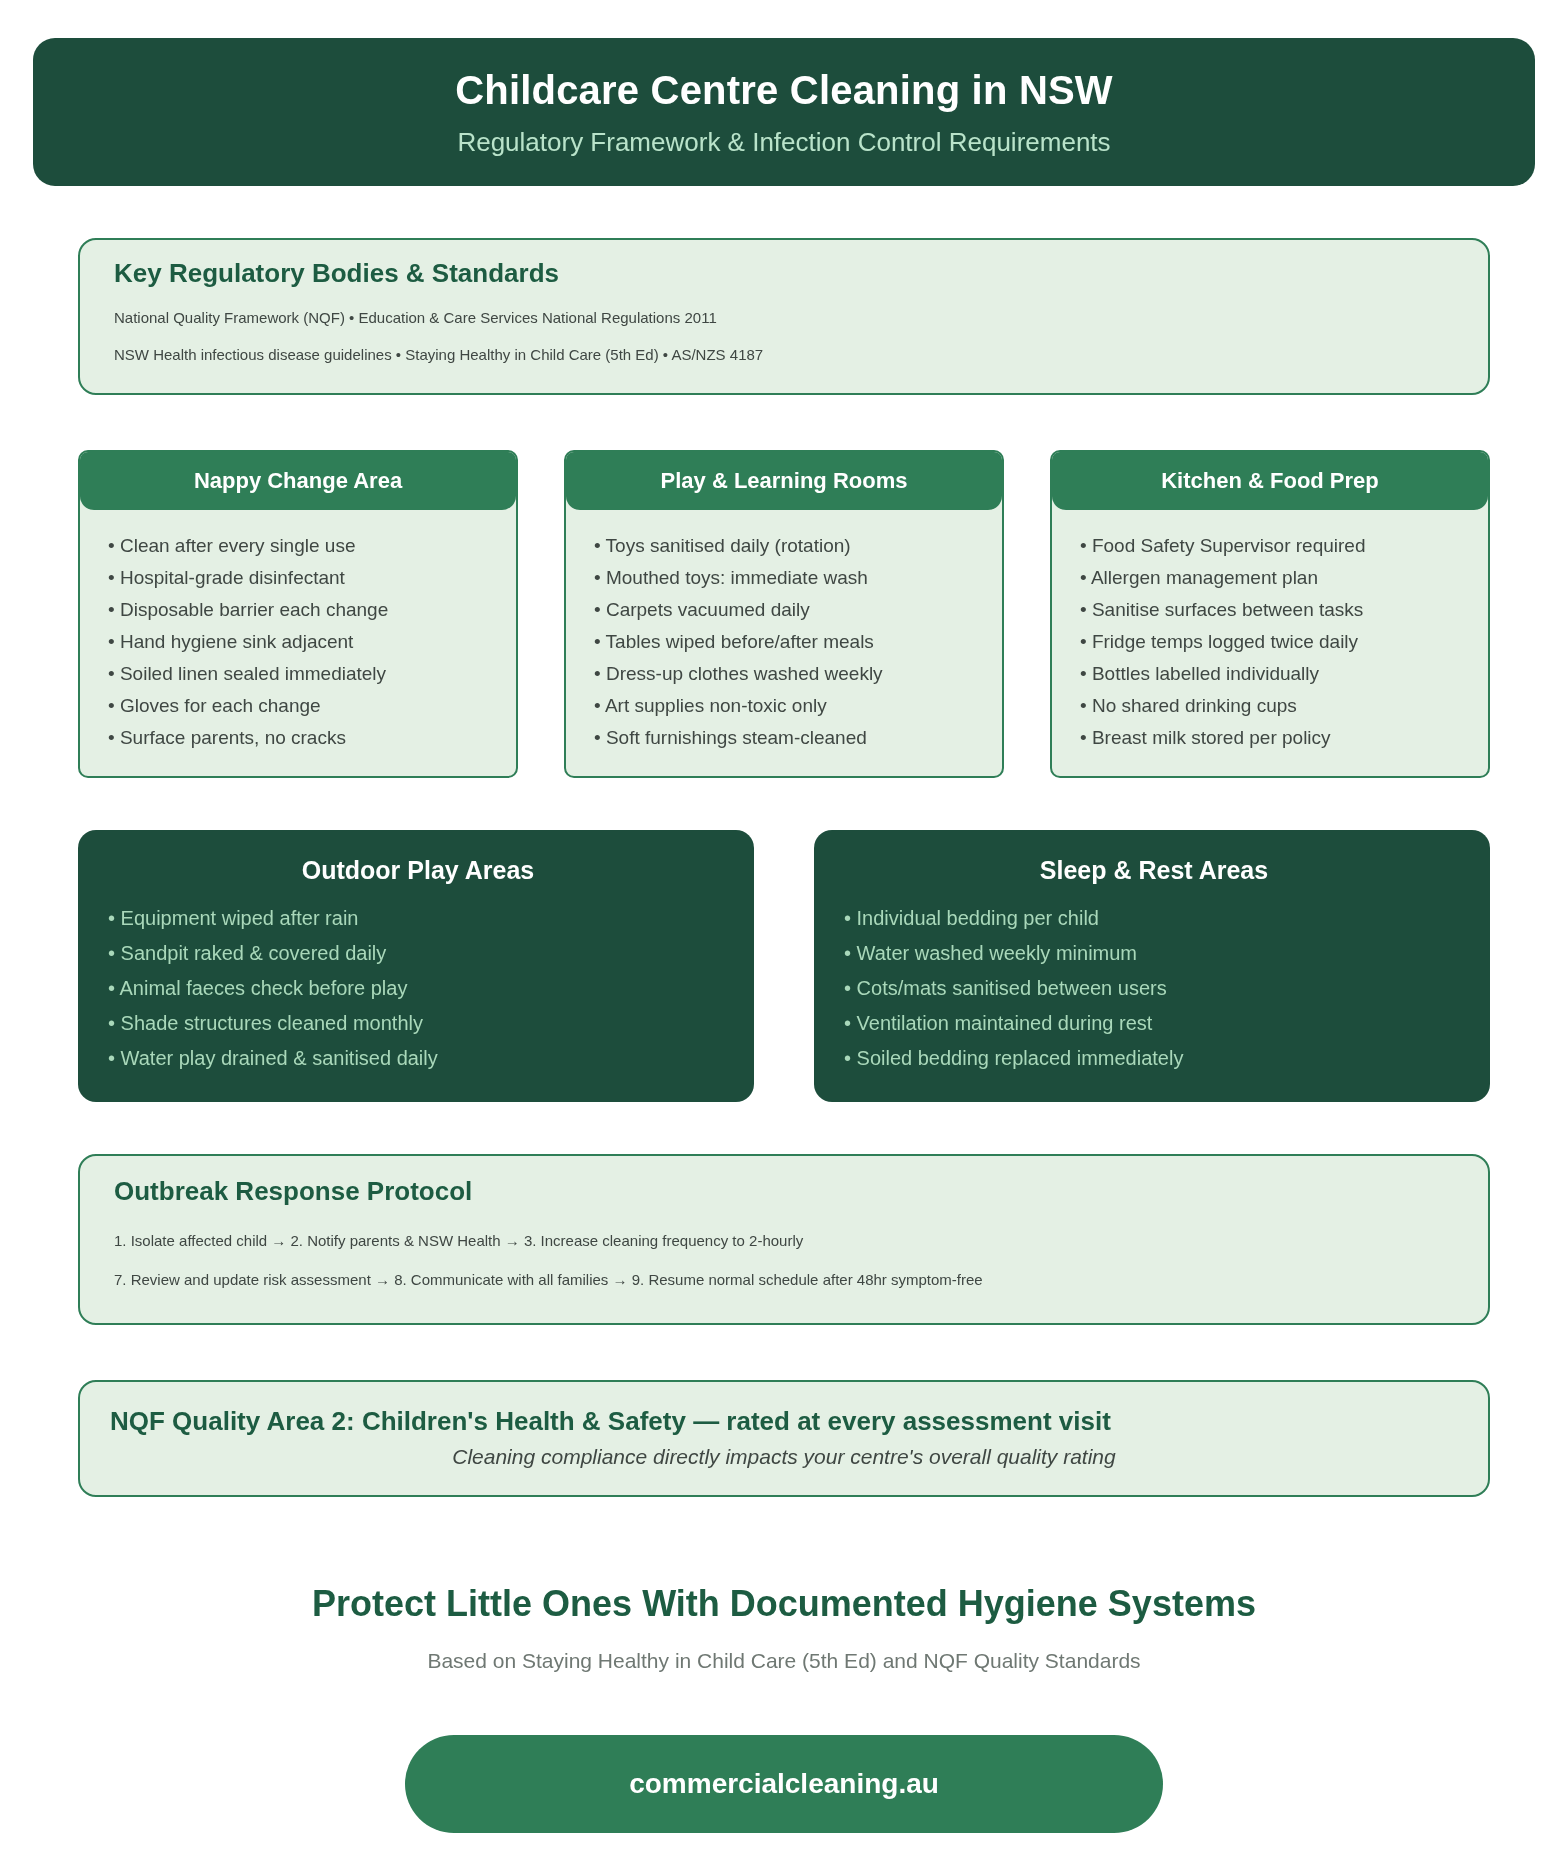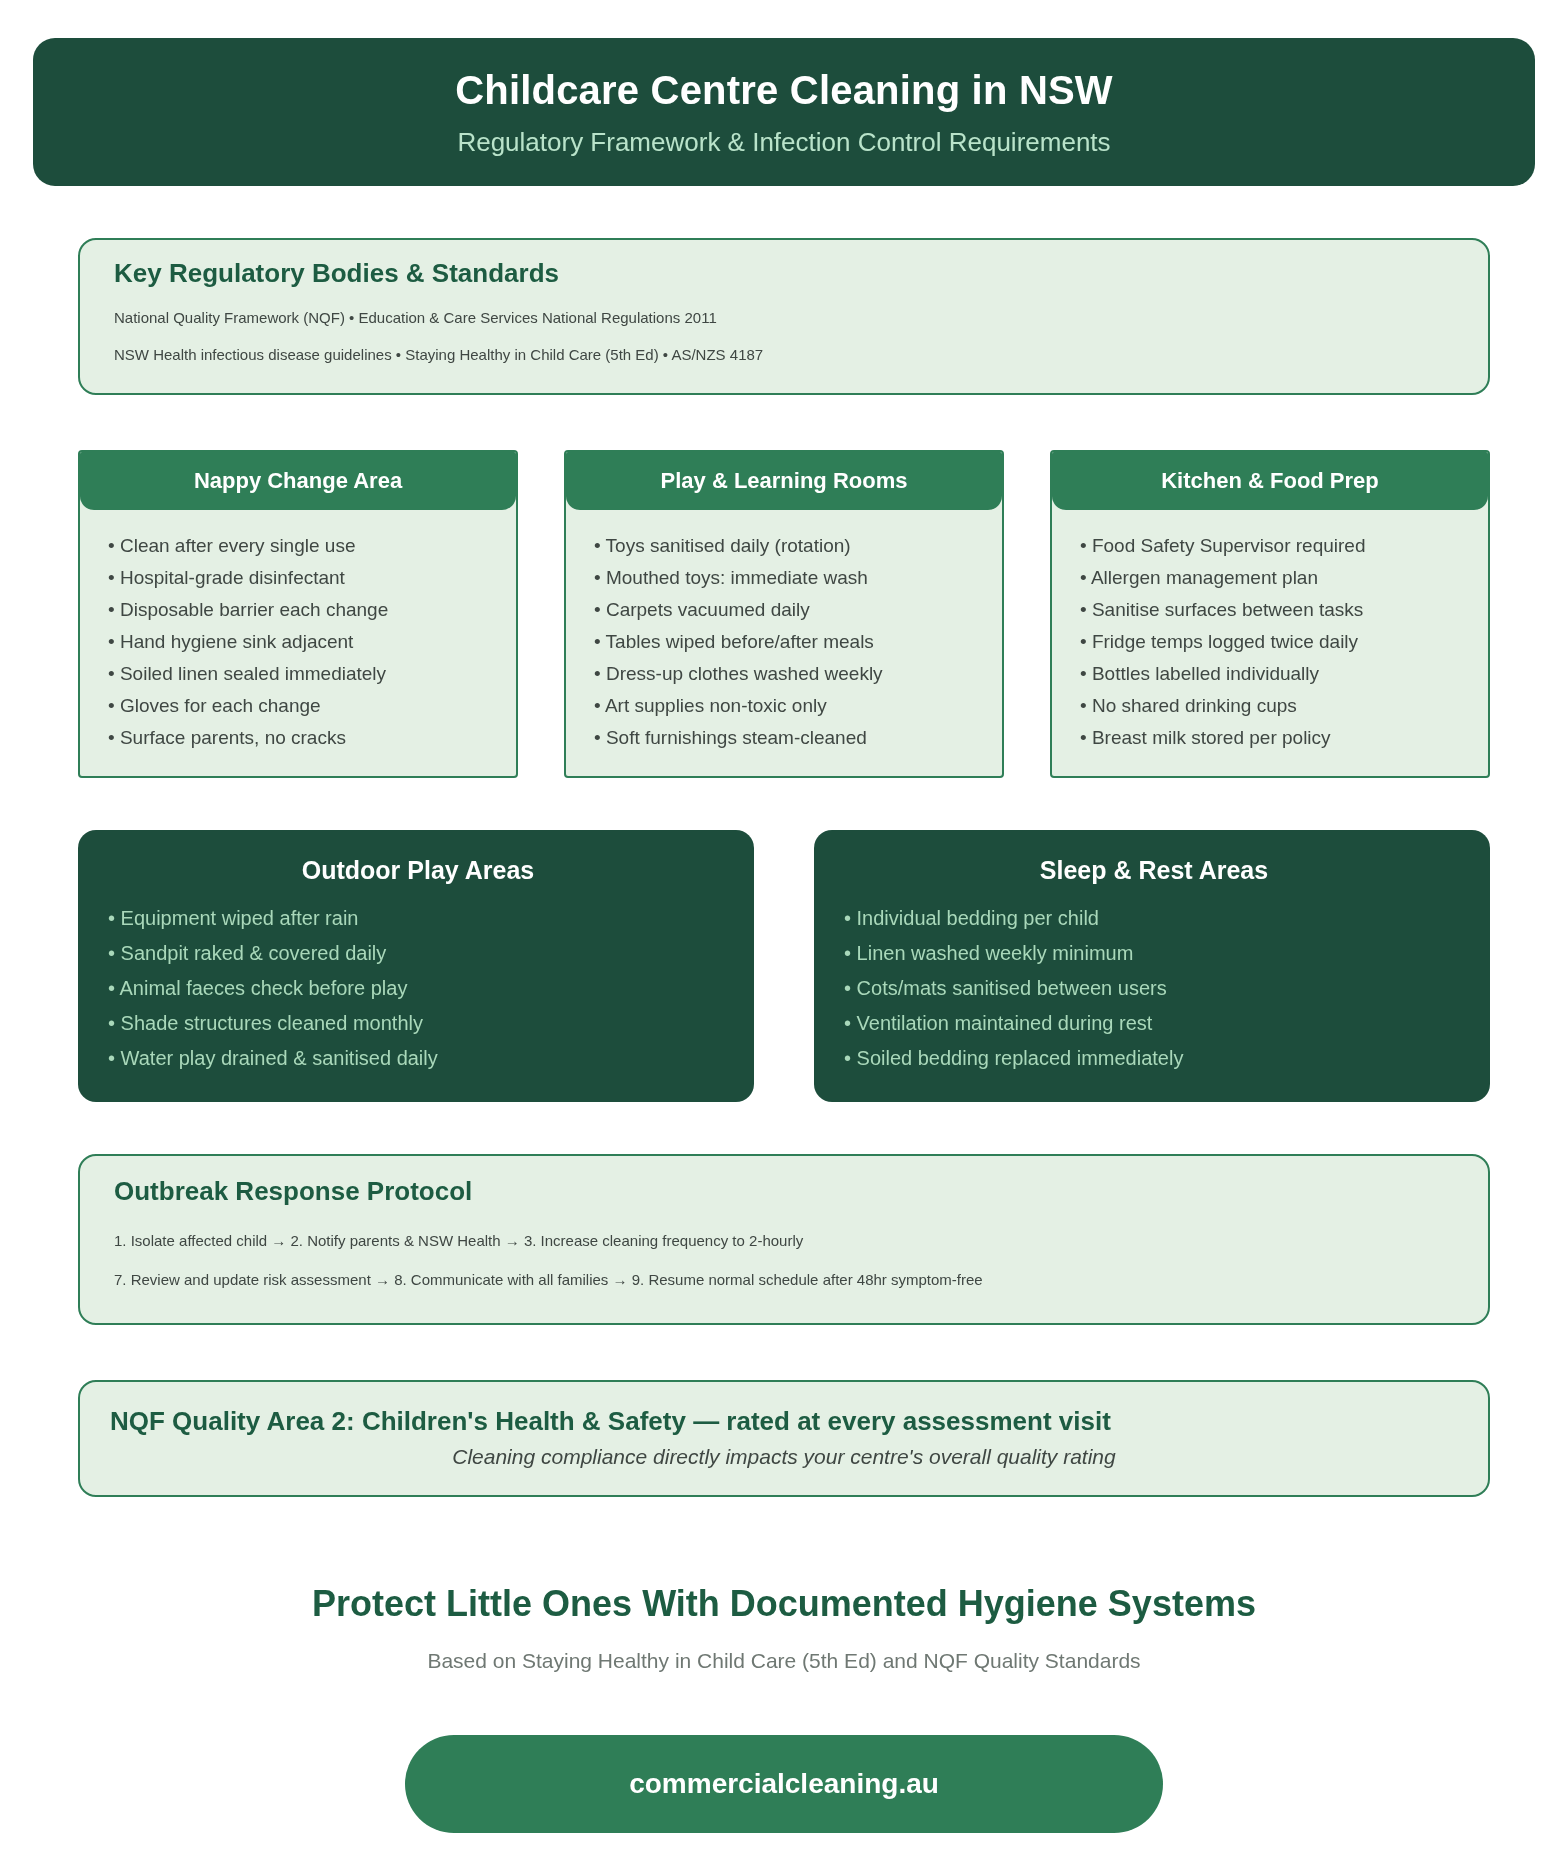--- a/index.html
+++ b/index.html
@@ -69,21 +69,21 @@
   .light-box ul{list-style:none;}
   
   .cards-row{
     margin:55px 78px 0 78px;
     display:grid;
     grid-template-columns:repeat(3,1fr);
     gap:46px;
   }
   .area-card{
     border:2px solid var(--border-green);
-    border-radius:4px;
+    border-radius:10px;
     background:var(--light-green);
     overflow:hidden;
   }
   .area-card h3{
     background:var(--mid-green);
     color:#ffffff;
     font-size:22px;
     font-weight:bold;
     text-align:center;
     padding:16px 8px;
@@ -257,21 +257,21 @@
           <li class="bullet">Water play drained &amp; sanitised daily</li>
         </ul>
     </section>
 
     <section class="dark-card dotted">
       <h3>Sleep &amp; Rest Areas</h3>
       <ul>
 
           <li class="bullet">Individual bedding per child</li>
 
-          <li class="bullet">Linen washed weekly minimum</li>
+          <li class="bullet">Water washed weekly minimum</li>
 
           <li class="bullet">Cots/mats sanitised between users</li>
 
           <li class="bullet">Ventilation maintained during rest</li>
 
           <li class="bullet">Soiled bedding replaced immediately</li>
         </ul>
     </section>
   </div>
 

